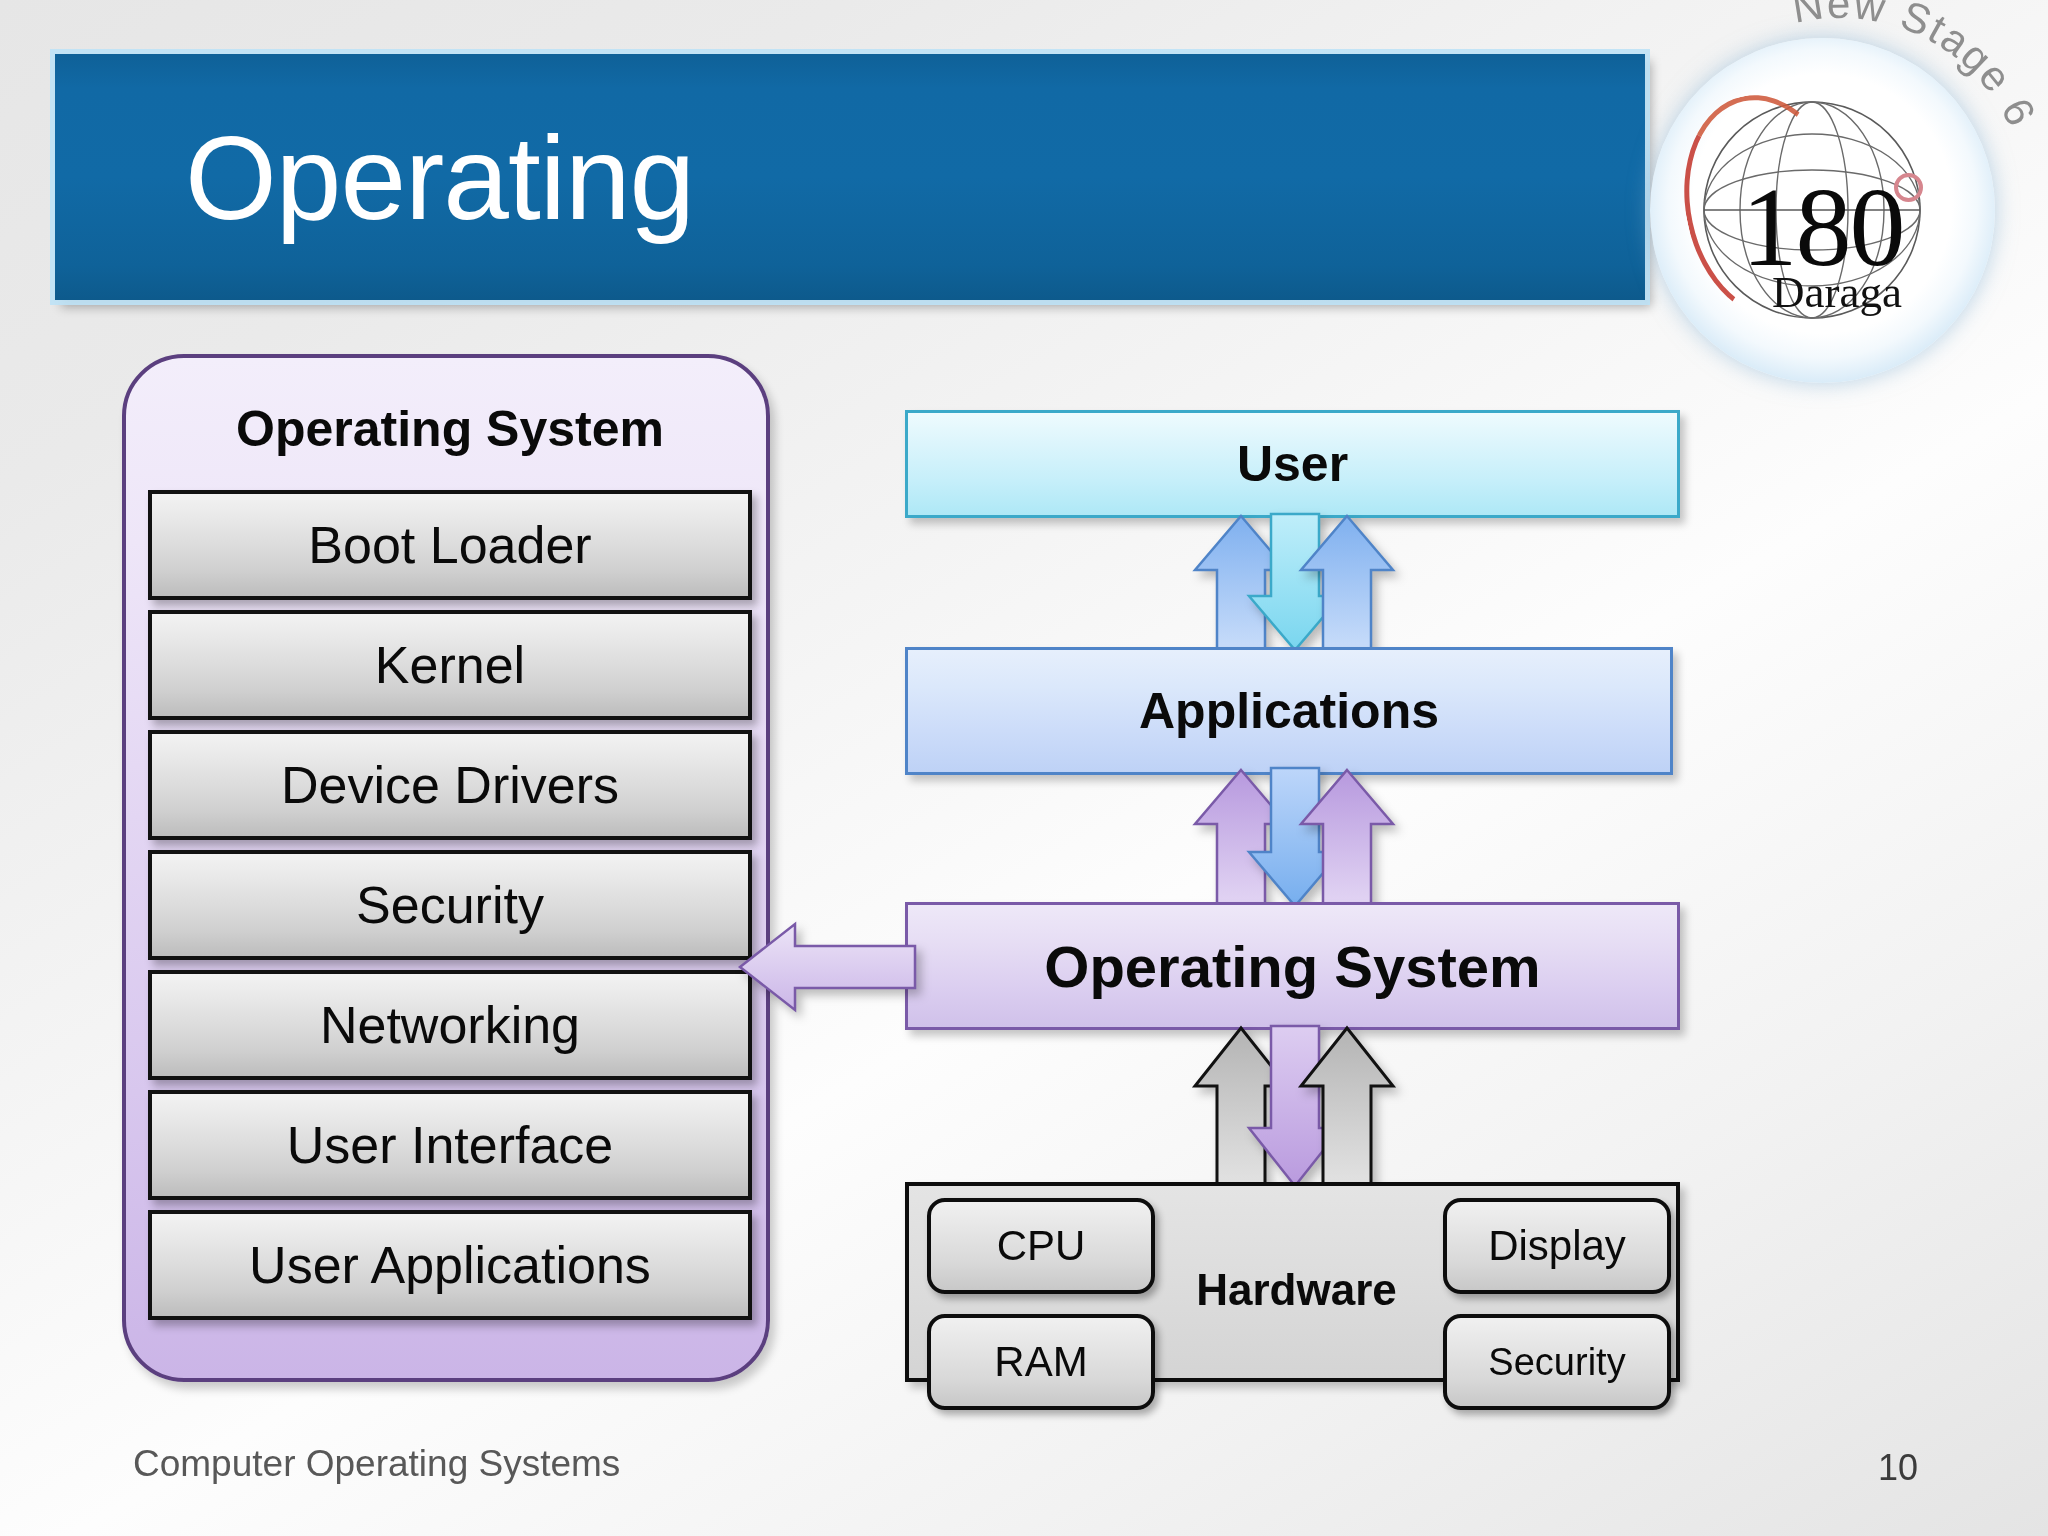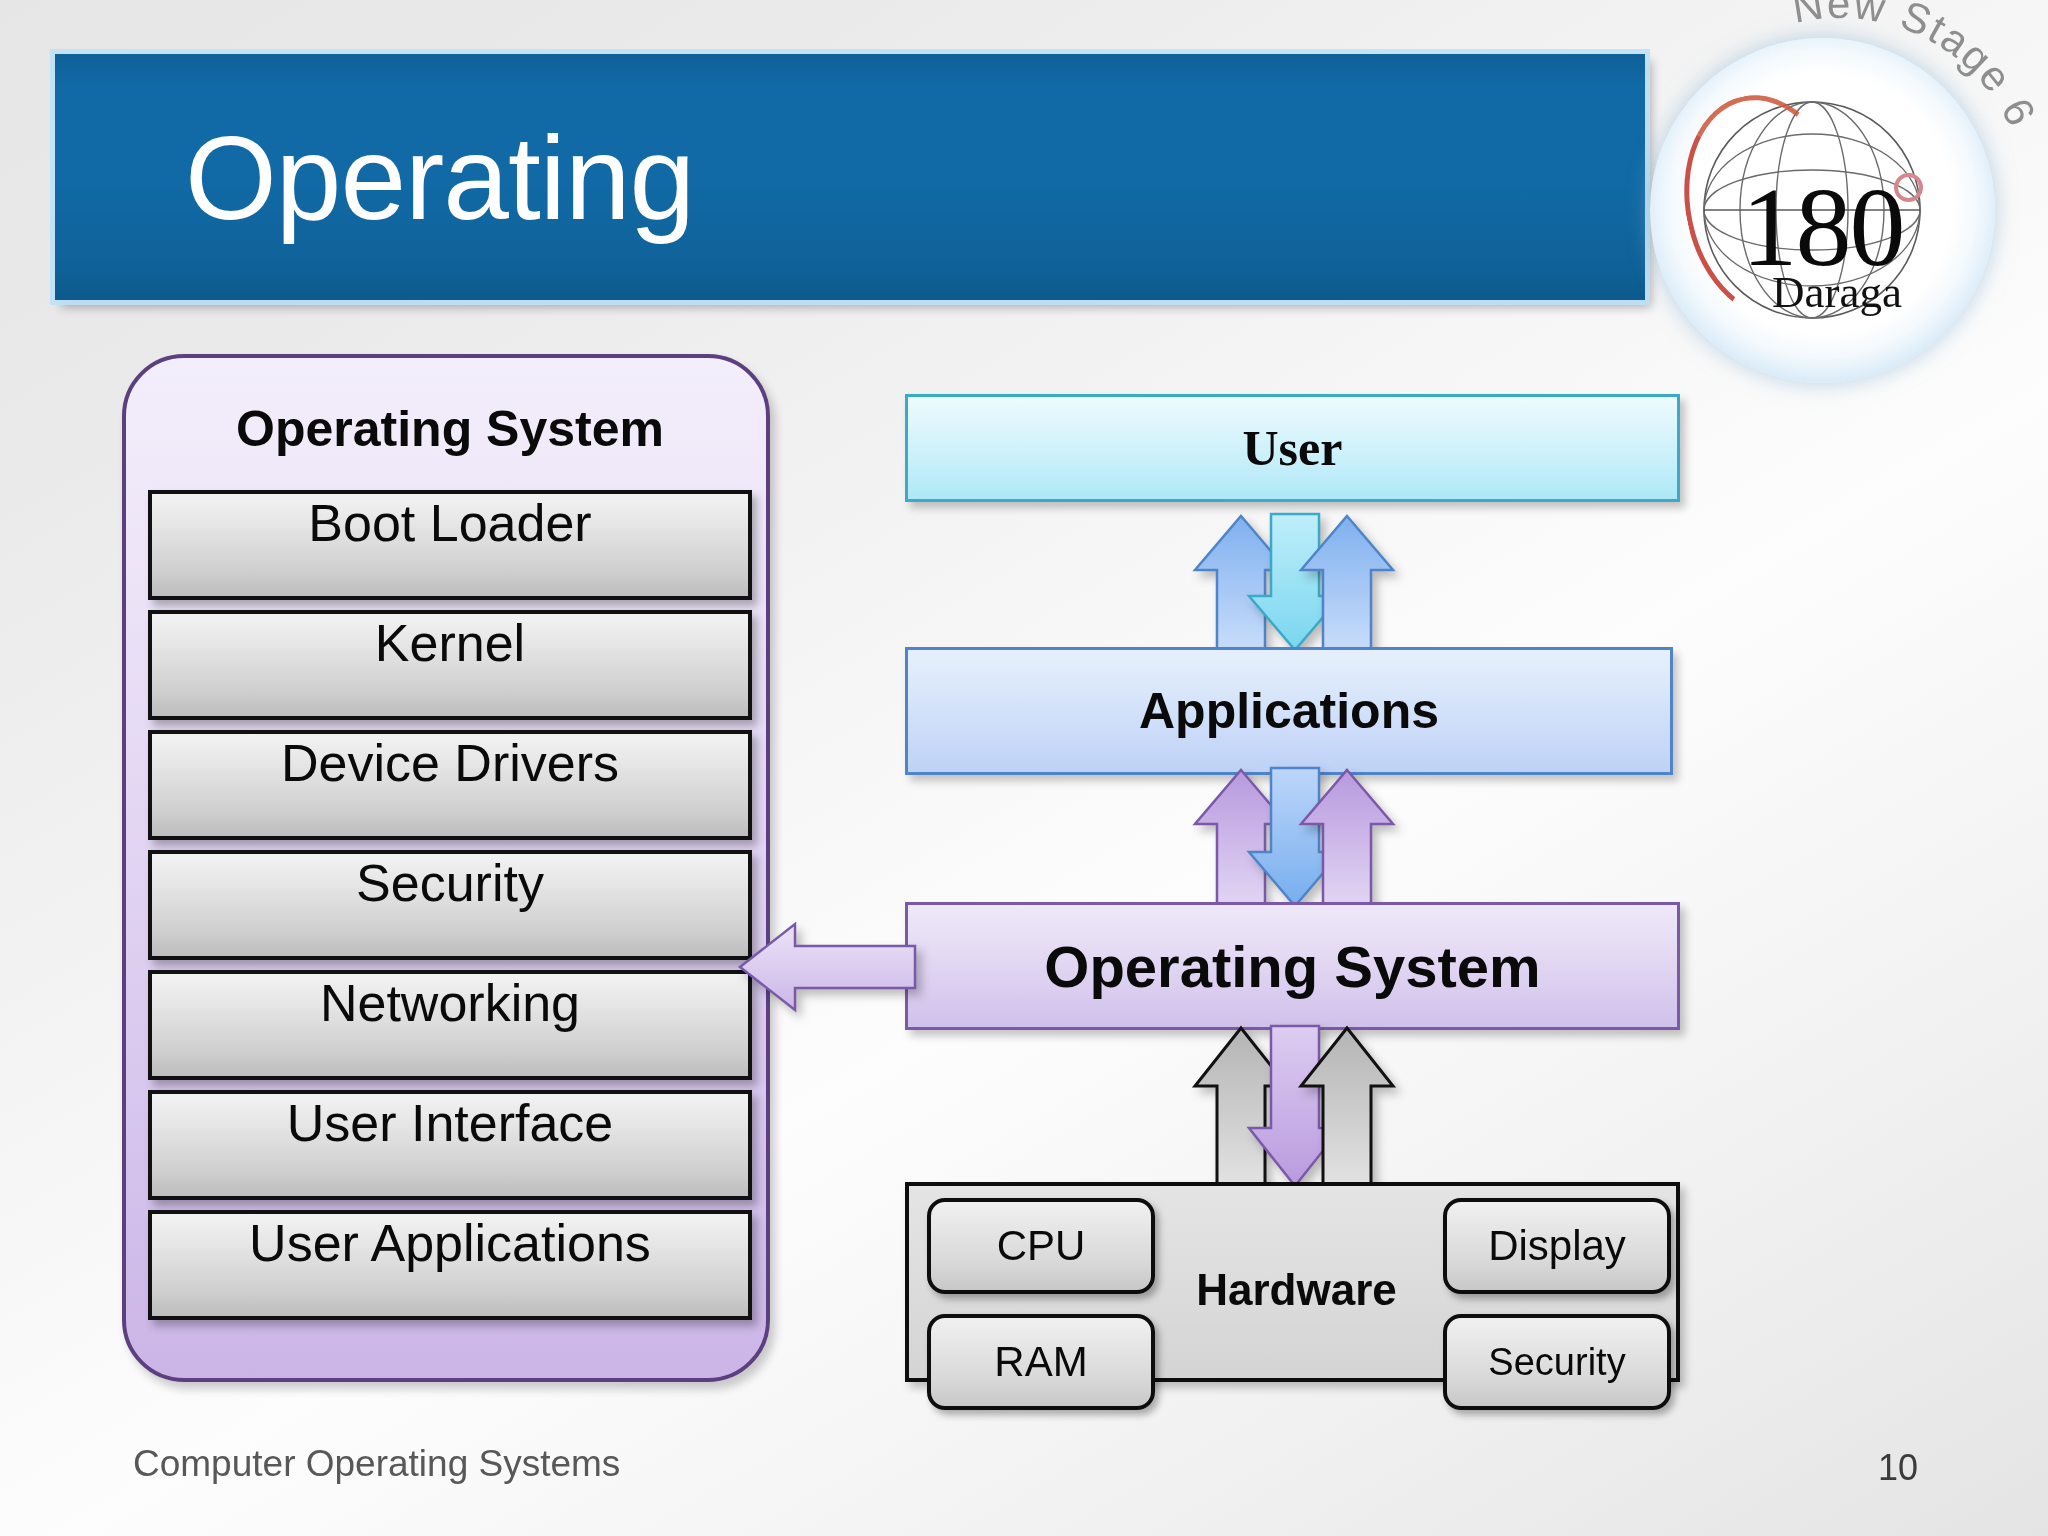--- a/index.html
+++ b/index.html
@@ -148,20 +148,21 @@
     width: 604px;
   }
   .os-item {
     position: relative;
     margin: 0 0 10px 0;
     height: 110px;
     border: 4px solid #111111;
     background: linear-gradient(180deg, #f2f2f2 0%, #e9e9e9 22%, #dcdcdc 50%, #cfcfcf 76%, #bdbdbd 100%);
     box-shadow: 5px 6px 8px rgba(0,0,0,0.28);
     display: flex;
+    align-items: center;
     justify-content: center;
     box-sizing: border-box;
   }
   .os-item-label {
     font-size: 52px;
     line-height: 58px;
     color: #0a0a0a;
     text-align: center;
   }
 
@@ -180,26 +181,25 @@
     display: flex;
     align-items: center;
     justify-content: center;
   }
   .layer-label {
     color: #0a0a0a;
     text-align: center;
   }
 
   #box-user {
-    left: 0; top: 0;
+    left: 0; top: 16px;
     width: 775px; height: 108px;
     border: 3px solid #3ba9c9;
     background: linear-gradient(180deg, #eefbfe 0%, #dcf5fc 30%, #c6effa 66%, #aee8f6 100%);
     box-shadow: 5px 6px 8px rgba(0,0,0,0.22);
-    font-family: Liberation Serif, serif;
   }
   #box-user .layer-label { font-size: 50px; font-weight: bold; }
 
   #box-apps {
     left: 0; top: 253px;
     width: 768px; height: 128px;
     border: 3px solid #4f84c8;
     background: linear-gradient(180deg, #e6effc 0%, #dbe8fb 30%, #ccdcf9 66%, #bed2f6 100%);
     box-shadow: 5px 6px 8px rgba(0,0,0,0.22);
   }

